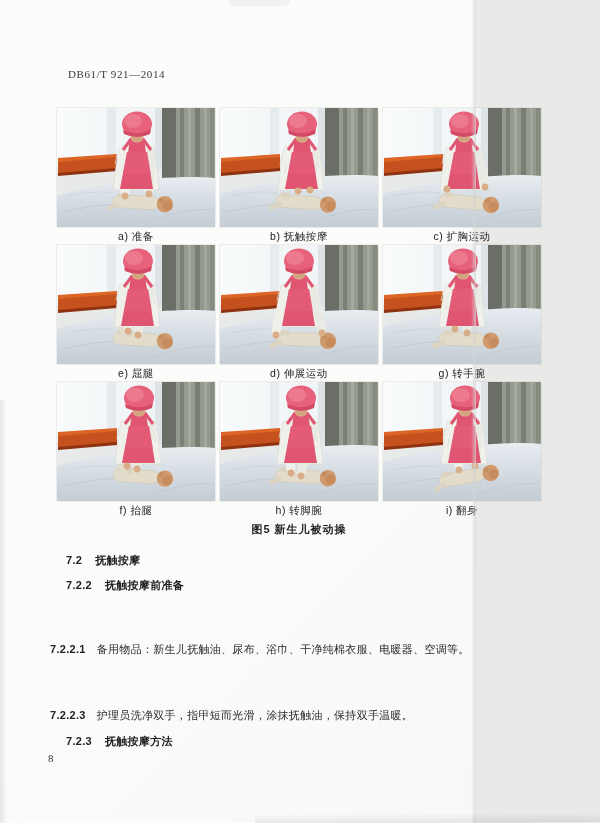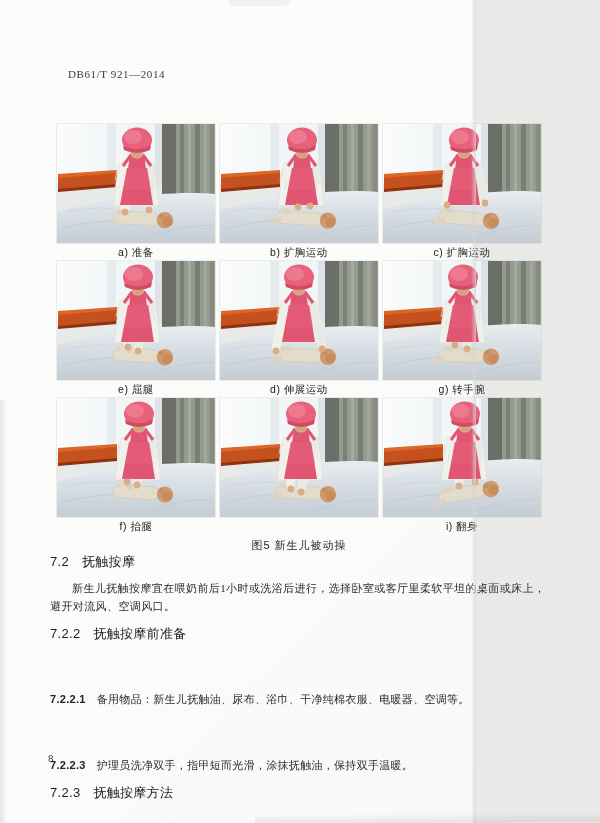--- a/index.html
+++ b/index.html
@@ -23,47 +23,47 @@
   .bottom-shadow{position:absolute;left:255px;top:813px;width:345px;height:10px;
     background:linear-gradient(to bottom,rgba(0,0,0,0),rgba(110,110,108,.14));
     transform:rotate(-.4deg);}
   
   .std-header{
     position:absolute;left:68px;top:68px;
     font-family:"Liberation Serif", serif;
     font-size:11px;letter-spacing:.6px;color:#3a3a3a;
   }
   
-  .figure-wrap{position:absolute;left:57px;top:124px;width:484px;}
+  .figure-wrap{position:absolute;left:57px;top:108px;width:484px;}
   .photo-grid{
     display:grid;grid-template-columns:repeat(3,158px);
     column-gap:5px;row-gap:0;
   }
   .photo-cell{width:158px;}
   .photo-frame{
     width:158px;height:119px;overflow:hidden;background:#dfe3e6;
     box-shadow:0 0 0 .5px rgba(160,160,158,.35);
   }
   .photo-frame svg{display:block;}
   .photo-caption{
     height:17px;display:flex;align-items:center;justify-content:center;
     font-family:"Liberation Sans", sans-serif;
     font-size:10.5px;color:#222;letter-spacing:.5px;padding-top:1px;
   }
   .figure-title{
     margin-top:3px;text-align:center;
     font-family:"Liberation Sans", sans-serif;
-    font-weight:normal;font-size:11px;color:#1e1e1e;letter-spacing:1px;
+    font-weight:bold;font-size:11px;color:#1e1e1e;letter-spacing:1px;
   }
   
   .sections{position:absolute;left:50px;top:543px;width:502px;}
   .sec-heading{
     font-family:"Liberation Sans", sans-serif;
-    font-weight:normal;font-size:13px;color:#1e1e1e;
-    margin:10px 0 8px;letter-spacing:.3px;
+    font-weight:bold;font-size:11px;color:#1e1e1e;
+    margin:10px 16px 8px;letter-spacing:.3px;
   }
   .sec-heading .sec-num{margin-right:13px;}
   .para{
     font-size:11px;line-height:18px;text-indent:2em;
     color:#2b2b2b;margin:1px 0 3px;letter-spacing:.4px;
   }
   .clause{font-size:11px;line-height:17.5px;color:#2b2b2b;letter-spacing:.3px;margin-top:48px;}
   .clause .clause-num{
     font-family:"Liberation Sans", sans-serif;
     font-weight:600;margin-right:11px;color:#222;
@@ -216,21 +216,21 @@
   <ellipse cx="80" cy="29" rx="6.5" ry="5.5" fill="#dcae8c"></ellipse>
   <path d="M74,27 Q80,33 86,27 L84,32 Q80,35 76,32 Z" fill="#caa079" opacity=".7"></path>
   <ellipse cx="80" cy="16" rx="15" ry="12.5" fill="#e7617b"></ellipse>
   <ellipse cx="76" cy="13" rx="9" ry="7" fill="#ef7f94" opacity=".8"></ellipse>
   <path d="M66,22 Q80,29 94,21 L93,26 Q80,32 67,26 Z" fill="#d44a66"></path>
   <circle cx="76" cy="83" r="3.4" fill="#d8ad87"></circle>
   <circle cx="88" cy="82" r="3.4" fill="#d8ad87"></circle>
  </g>
 </svg>
           </div>
-          <div class="photo-caption">b) 扩胸运动</div>
+          <div class="photo-caption">b) 抚触按摩</div>
         </div>
         <div class="photo-cell">
           <div class="photo-frame">
 <svg width="158" height="119" viewBox="0 0 158 119" xmlns="http://www.w3.org/2000/svg">
  <defs>
   <linearGradient id="bed2" x1="0" y1="0" x2="0" y2="1">
    <stop offset="0" stop-color="#e8edf1"></stop>
    <stop offset=".45" stop-color="#d6dde3"></stop>
    <stop offset="1" stop-color="#c4ccd4"></stop>
   </linearGradient>
@@ -638,20 +638,21 @@
   <ellipse cx="80" cy="29" rx="6.5" ry="5.5" fill="#dcae8c"></ellipse>
   <path d="M74,27 Q80,33 86,27 L84,32 Q80,35 76,32 Z" fill="#caa079" opacity=".7"></path>
   <ellipse cx="80" cy="16" rx="15" ry="12.5" fill="#e7617b"></ellipse>
   <ellipse cx="76" cy="13" rx="9" ry="7" fill="#ef7f94" opacity=".8"></ellipse>
   <path d="M66,22 Q80,29 94,21 L93,26 Q80,32 67,26 Z" fill="#d44a66"></path>
   <circle cx="70" cy="91" r="3.4" fill="#d8ad87"></circle>
   <circle cx="80" cy="94" r="3.4" fill="#d8ad87"></circle>
  </g>
 </svg>
           </div>
+          <div class="photo-caption">h) 转脚腕</div>
         </div>
         <div class="photo-cell">
           <div class="photo-frame">
 <svg width="158" height="119" viewBox="0 0 158 119" xmlns="http://www.w3.org/2000/svg">
  <defs>
   <linearGradient id="bed8" x1="0" y1="0" x2="0" y2="1">
    <stop offset="0" stop-color="#e8edf1"></stop>
    <stop offset=".45" stop-color="#d6dde3"></stop>
    <stop offset="1" stop-color="#c4ccd4"></stop>
   </linearGradient>
@@ -715,21 +716,20 @@
 </svg>
           </div>
           <div class="photo-caption">i) 翻身</div>
         </div>
       </div>
     <div class="figure-title">图5  新生儿被动操</div>
   </div>
 
   <div class="sections" id="sections">
       <div class="sec-heading"><span class="sec-num">7.2</span><span>抚触按摩</span></div>
-      <div class="para">新生儿抚触按摩宜在喂奶前后1小时或洗浴后进行，选择卧室或客厅里柔软平坦的桌面或床上，避开对流风、空调风口。</div>
       <div class="sec-heading"><span class="sec-num">7.2.2</span><span>抚触按摩前准备</span></div>
       <div class="clause"><span class="clause-num">7.2.2.1</span><span>备用物品：新生儿抚触油、尿布、浴巾、干净纯棉衣服、电暖器、空调等。</span></div>
       <div class="clause"><span class="clause-num">7.2.2.3</span><span>护理员洗净双手，指甲短而光滑，涂抹抚触油，保持双手温暖。</span></div>
       <div class="sec-heading"><span class="sec-num">7.2.3</span><span>抚触按摩方法</span></div>
     </div>
 
   <div class="page-number">8</div>
 
   <div class="edge-right"></div>
   <div class="bottom-shadow"></div>

